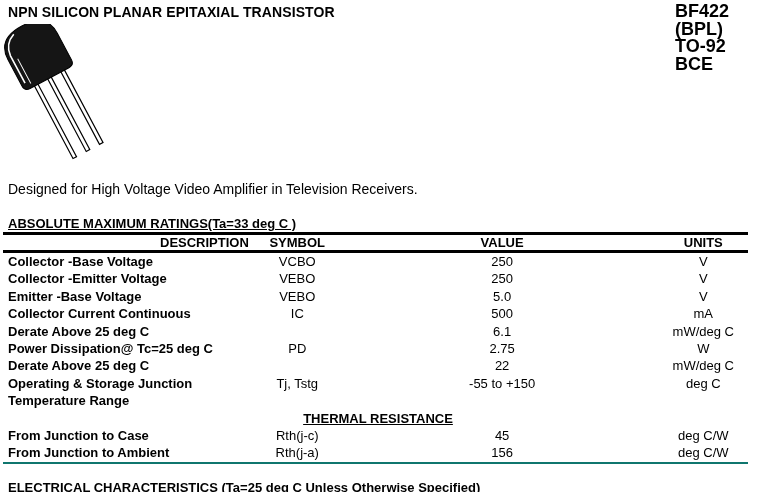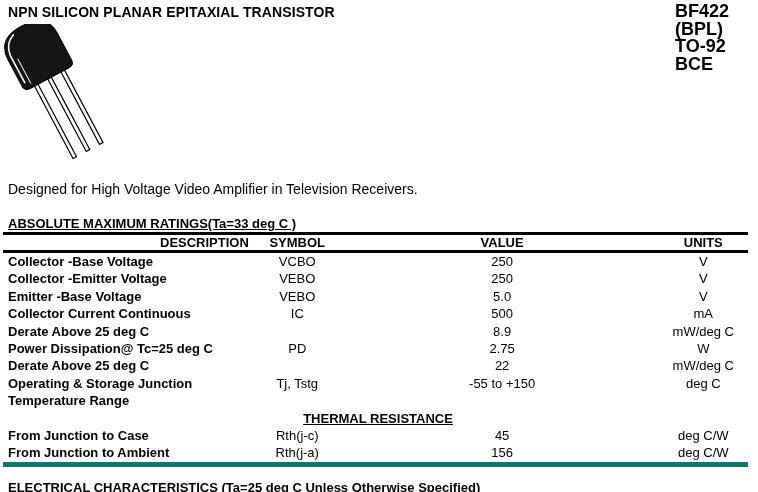--- a/index.html
+++ b/index.html
@@ -73,21 +73,21 @@
   .col-desc   { width: 33%; }
   .col-symbol { width: 13%; }
   .col-value  { width: 42%; }
   .col-units  { width: 12%; }
   .ratings-table td {
     padding: 0;
     vertical-align: top;
     line-height: 17.4px;
     font-weight: normal;
   }
-  .ratings-table tr:last-child td { border-bottom: 5px solid #0f766e; }
+  .ratings-table tr:last-child td { border-bottom: 2px solid #0f766e; }
   td.desc-cell {
     font-weight: bold;
     text-align: left;
     padding-left: 5px;
     white-space: pre-line;
     margin-left: 20px;
   }
   td.symbol-cell, td.value-cell, td.units-cell { text-align: center; }
   td.subheading {
     font-weight: bold;
@@ -169,21 +169,21 @@
         </tr>
         <tr>
           <td class="desc-cell">Collector Current Continuous</td>
           <td class="symbol-cell">IC</td>
           <td class="value-cell">500</td>
           <td class="units-cell">mA</td>
         </tr>
         <tr>
           <td class="desc-cell">Derate Above 25 deg C</td>
           <td class="symbol-cell"></td>
-          <td class="value-cell">8.9</td>
+          <td class="value-cell">6.1</td>
           <td class="units-cell">mW/deg C</td>
         </tr>
         <tr>
           <td class="desc-cell">Power Dissipation@ Tc=25 deg C</td>
           <td class="symbol-cell">PD</td>
           <td class="value-cell">2.75</td>
           <td class="units-cell">W</td>
         </tr>
         <tr>
           <td class="desc-cell">Derate Above 25 deg C</td>

